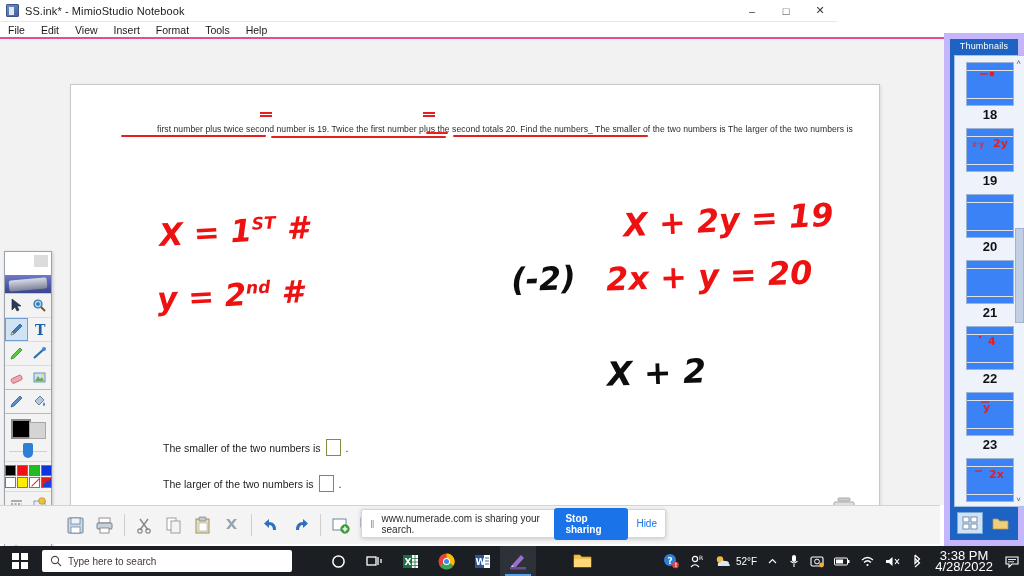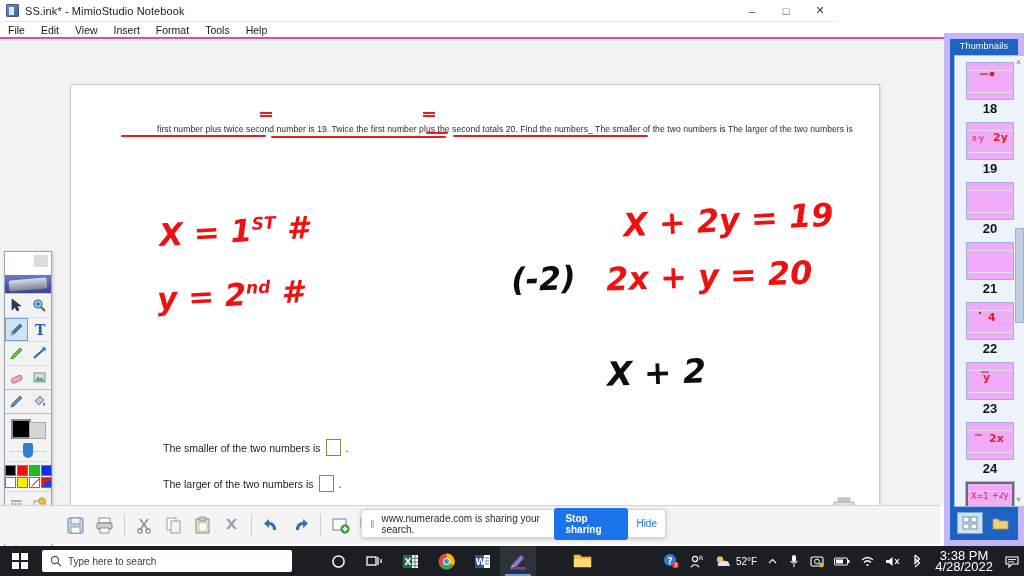--- a/index.html
+++ b/index.html
@@ -216,21 +216,21 @@
   .tp-scroll-up { top: 1px; }
   .tp-scroll-dn { bottom: 1px; }
   .tp-scrollbar {
     position: absolute; right: 1px; top: 172px; width: 9px; height: 95px;
     background: #c0cfe4; border: 1px solid #9fb4d4;
   }
   .thumb {
     width: 48px; margin: 6px auto 0 auto; text-align: center;
   }
   .thumb .frame {
-    width: 48px; height: 38px; background: #f0abfc; border: 1px solid #9db4d4;
+    width: 48px; height: 44px; background: #3b82f6; border: 1px solid #9db4d4;
     position: relative; overflow: hidden;
   }
   .thumb.selected .frame {
     border: 2px solid #6a6a6a; box-shadow: 0 0 0 1px #b9b9b9;
   }
   .thumb .frame .hrule {
     position: absolute; left: 0; right: 0; top: 7px; height: 1px;
     background: #e2e2e2;
   }
   .thumb .frame .hrule2 {

